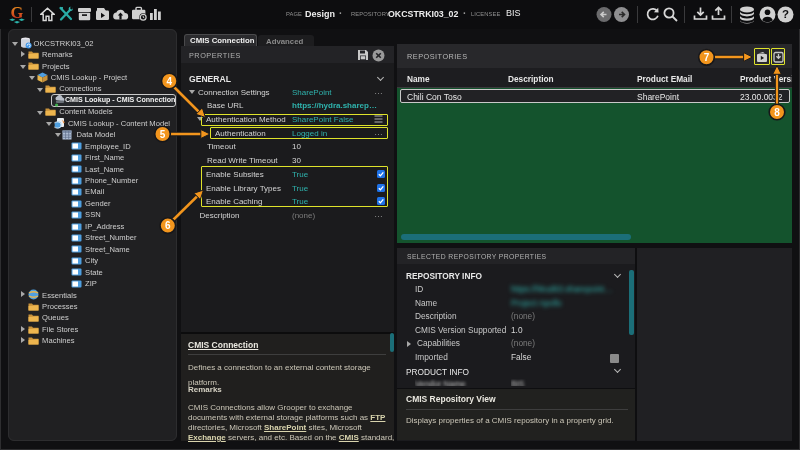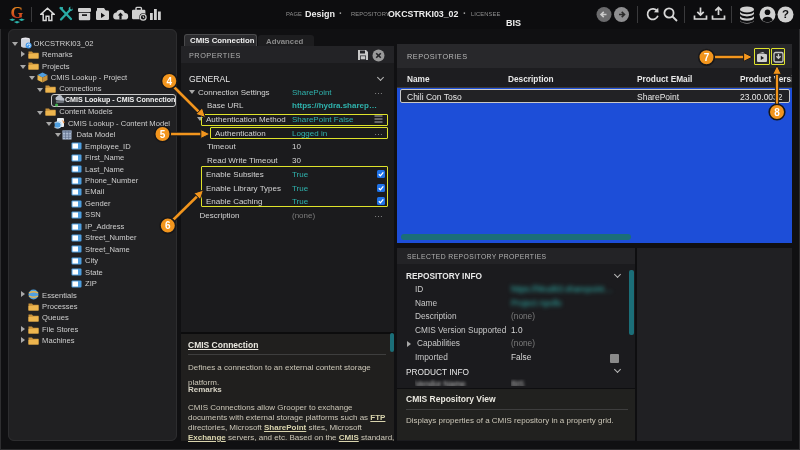--- a/index.html
+++ b/index.html
@@ -67,21 +67,21 @@
 <rect x="5" y="2" width="2.8" height="11" fill="#d0d0d0"></rect>
 <rect x="9" y="4.5" width="2.8" height="8.5" fill="#d0d0d0"></rect>
 </svg>
 <div class="abs" style="left:286px;top:10.5px;font-size:5.8px;color:#8f8f8f;letter-spacing:.1px">PAGE</div>
 <div class="abs" style="left:305px;top:8.5px;font-size:9px;font-weight:bold;color:#ededed">Design</div>
 <div class="abs" style="left:339px;top:7.5px;font-size:10px;font-weight:bold;color:#999">·</div>
 <div class="abs" style="left:351px;top:10.5px;font-size:5.8px;color:#8f8f8f;letter-spacing:.1px">REPOSITORY</div>
 <div class="abs" style="left:388px;top:8.5px;font-size:8.8px;font-weight:bold;color:#ededed">OKCSTRKI03_02</div>
 <div class="abs" style="left:463px;top:7.5px;font-size:10px;font-weight:bold;color:#999">·</div>
 <div class="abs" style="left:471px;top:10.5px;font-size:5.8px;color:#8f8f8f;letter-spacing:.1px">LICENSEE</div>
-<div class="abs" style="left:506px;top:18px;font-size:9px;font-weight:bold;color:#ededed">BIS</div>
+<div class="abs" style="left:506px;top:8px;font-size:9px;font-weight:normal;color:#ededed">BIS</div>
 <svg class="abs" style="left:595px;top:5px" width="36" height="19" viewBox="0 0 36 19">
 <circle cx="9" cy="9.5" r="7.5" fill="#6b6b6d"></circle>
 <path d="M11.5 9.5 H6.5 M8.8 6.8 L6 9.5 L8.8 12.2" stroke="#c9c9c9" stroke-width="1.6" fill="none"></path>
 <circle cx="26.5" cy="9.5" r="7.5" fill="#8f8f91"></circle>
 <path d="M24 9.5 H29 M26.7 6.8 L29.5 9.5 L26.7 12.2" stroke="#2a2a2a" stroke-width="1.6" fill="none"></path>
 </svg>
 <div class="abs" style="left:637px;top:6px;width:1px;height:17px;background:#3a3a3c"></div>
 <svg class="abs" style="left:644px;top:6px" width="17" height="17" viewBox="0 0 17 17">
 <path d="M13.3 5.2 A5.3 5.3 0 1 0 13.9 9.8" fill="none" stroke="#d8d8d8" stroke-width="1.7"></path>
 <path d="M14.2 1.8 L14.6 6.6 L9.9 6.2 Z" fill="#d8d8d8"></path>
@@ -285,21 +285,21 @@
 <svg class="abs" style="left:357px;top:49px" width="12" height="12" viewBox="0 0 12 12">
 <path d="M1 1 H9 L11 3 V11 H1 Z" fill="#c8c8c8"></path>
 <rect x="3" y="1.5" width="5" height="3" fill="#232326"></rect>
 <rect x="3" y="6.5" width="6" height="4.5" fill="#232326"></rect>
 <rect x="3.7" y="7.2" width="4.6" height="3.1" fill="#c8c8c8"></rect>
 </svg>
 <svg class="abs" style="left:372px;top:48.5px" width="13" height="13" viewBox="0 0 13 13">
 <circle cx="6.5" cy="6.5" r="6" fill="#9a9a9a"></circle>
 <path d="M4.2 4.2 L8.8 8.8 M8.8 4.2 L4.2 8.8" stroke="#232326" stroke-width="1.6"></path>
 </svg>
-<div class="abs" style="left:189px;top:74px;font-size:8.6px;font-weight:normal;color:#e8e8e8">GENERAL</div>
+<div class="abs" style="left:189px;top:74px;font-size:8.6px;font-weight:bold;color:#e8e8e8">GENERAL</div>
 <div class="chev" style="left:378px;top:74.5px"></div>
 <div class="tri" style="left:189.0px;top:89.8px;border-left:3.2px solid transparent;border-right:3.2px solid transparent;border-top:4.2px solid #a8a8a8"></div>
 <div class="grow" style="left:198px;top:87.6px">Connection Settings</div>
 <div class="grow" style="left:292px;top:87.6px;color:#2fb3ad;font-weight:normal">SharePoint</div>
 <div class="dots" style="left:374px;top:85.9px">…</div>
 <div class="grow" style="left:207px;top:101.3px">Base URL</div>
 <div class="grow" style="left:292px;top:101.3px;color:#2fb3ad;font-weight:bold">https://hydra.sharep…</div>
 <div class="tri" style="left:197.0px;top:117.2px;border-left:3.2px solid transparent;border-right:3.2px solid transparent;border-top:4.2px solid #a8a8a8"></div>
 <div class="grow" style="left:206px;top:115.0px">Authentication Method</div>
 <div class="grow" style="left:292px;top:115.0px;color:#2fb3ad;font-weight:normal">SharePoint False</div>
@@ -340,21 +340,21 @@
 <div class="ybox" style="left:200.5px;top:114.3px;width:187px;height:11.6px"></div>
 <div class="ybox" style="left:209.5px;top:127.3px;width:178px;height:12.2px"></div>
 <div class="ybox" style="left:201px;top:166.4px;width:186.5px;height:41px"></div>
 <div class="abs" style="left:180.5px;top:331.5px;width:213px;height:109.5px;background:#201f1e;border-top:2px solid #0c0c0d"></div>
 <div class="abs" style="left:188px;top:340px;font-size:8.5px;font-weight:bold;color:#e9e7df;text-decoration:underline">CMIS Connection</div>
 <div class="abs" style="left:188px;top:353.5px;width:198px;height:1px;background:#3e3e3e"></div>
 <div class="abs" style="left:188px;top:359.5px;white-space:nowrap;font-size:8px;line-height:15px;color:#ccc7b8">Defines a connection to an external content storage<br>platform.</div>
 <div class="abs" style="left:188px;top:384.8px;font-size:8px;font-weight:bold;color:#d6d2c4">Remarks</div>
 <div class="abs" style="left:188px;top:402.5px;white-space:nowrap;font-size:8px;line-height:10px;color:#ccc7b8">CMIS Connections allow Grooper to exchange<br>documents with external storage platforms such as <b style="text-decoration:underline;color:#d9d4ae">FTP</b><br>directories, Microsoft <b style="text-decoration:underline;color:#d9d4ae">SharePoint</b> sites, Microsoft<br><b style="text-decoration:underline;color:#d9d4ae">Exchange</b> servers, and etc. Based on the <b style="text-decoration:underline;color:#d9d4ae">CMIS</b> standard,</div>
 <div class="abs" style="left:389.5px;top:333px;width:4px;height:19px;background:#1b6e78;border-radius:2px"></div>
-<div class="abs" style="left:397px;top:44px;width:395px;height:397px;background:#1d4ed8;overflow:hidden">
+<div class="abs" style="left:397px;top:44px;width:395px;height:397px;background:#14532d;overflow:hidden">
 <div class="abs" style="left:0;top:0;width:395px;height:24px;background:#28282b"></div>
 <div class="abs" style="left:10px;top:8px;font-size:7.3px;color:#b8b8b8;letter-spacing:.5px">REPOSITORIES</div>
 <div class="abs" style="left:0;top:24px;width:395px;height:20px;background:#1d1d20;border-bottom:1px solid #3a3a3c"></div>
 <div class="abs" style="left:10px;top:30px;font-size:8.3px;font-weight:bold;color:#e8e8e8;white-space:nowrap">Name</div>
 <div class="abs" style="left:111px;top:30px;font-size:8.3px;font-weight:bold;color:#e8e8e8;white-space:nowrap">Description</div>
 <div class="abs" style="left:240px;top:30px;font-size:8.3px;font-weight:bold;color:#e8e8e8;white-space:nowrap">Product EMail</div>
 <div class="abs" style="left:343px;top:30px;font-size:8.3px;font-weight:bold;color:#e8e8e8;white-space:nowrap">Product Version</div>
 <div class="abs" style="left:3px;top:45px;width:390px;height:14px;background:#222225;border:1px solid #c9c9c9;border-radius:2px"></div>
 <div class="abs" style="left:10px;top:48px;font-size:8.5px;color:#e8e8e8;white-space:nowrap">Chili Con Toso</div>
 <div class="abs" style="left:240px;top:48px;font-size:8.5px;color:#e8e8e8;white-space:nowrap">SharePoint</div>

